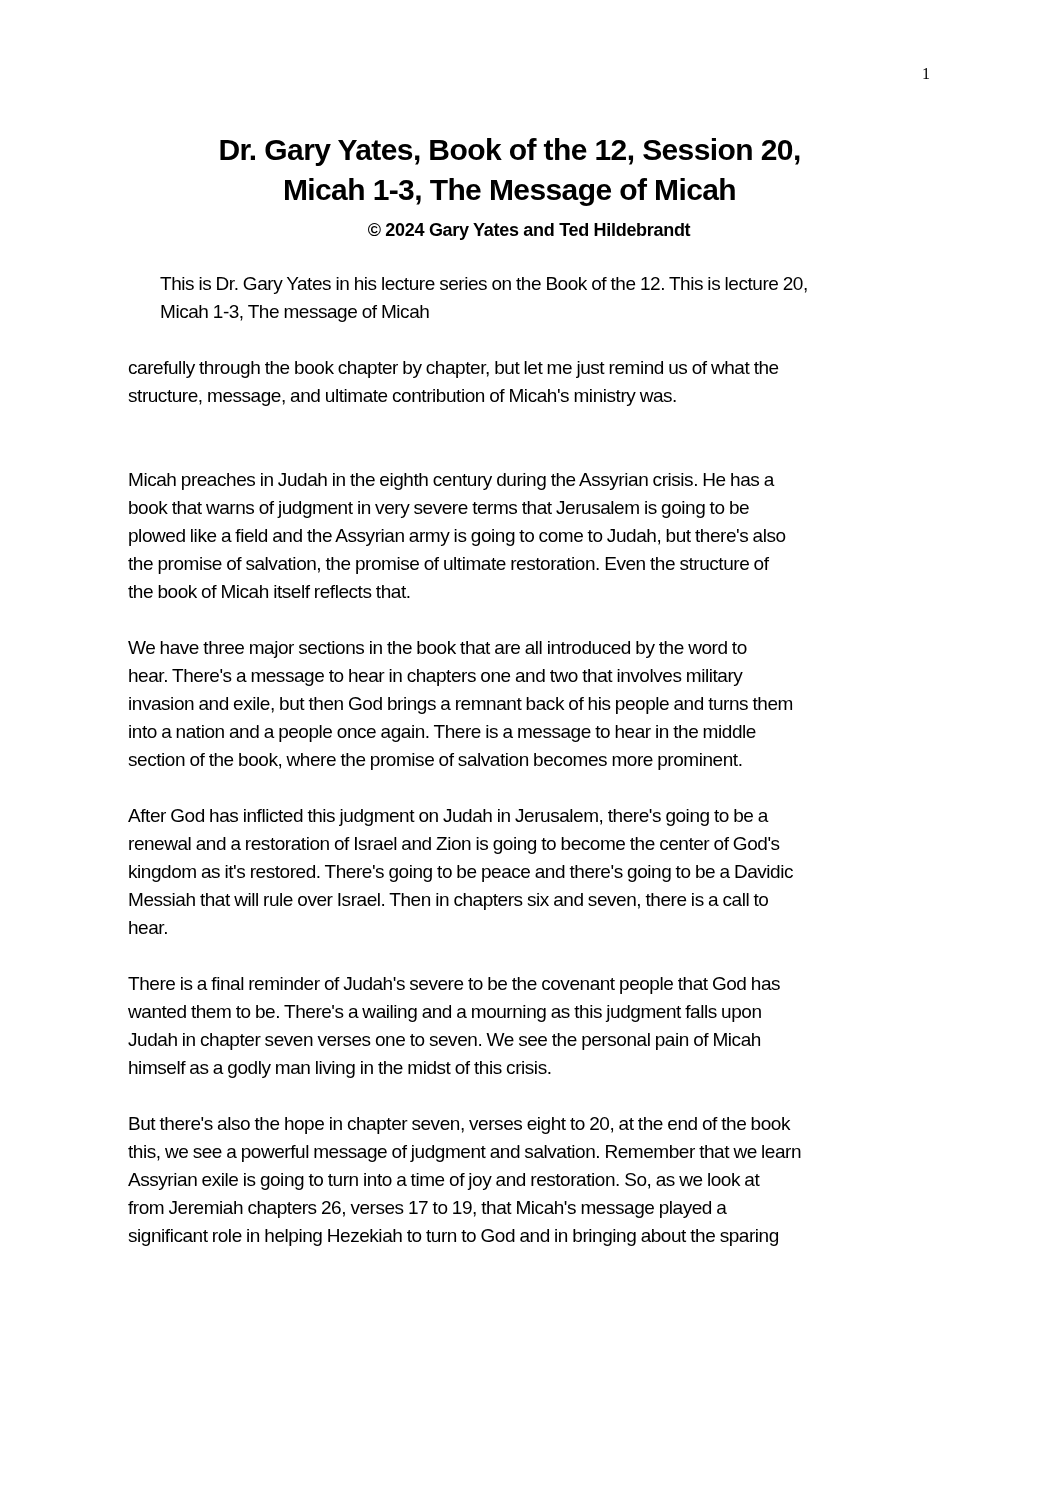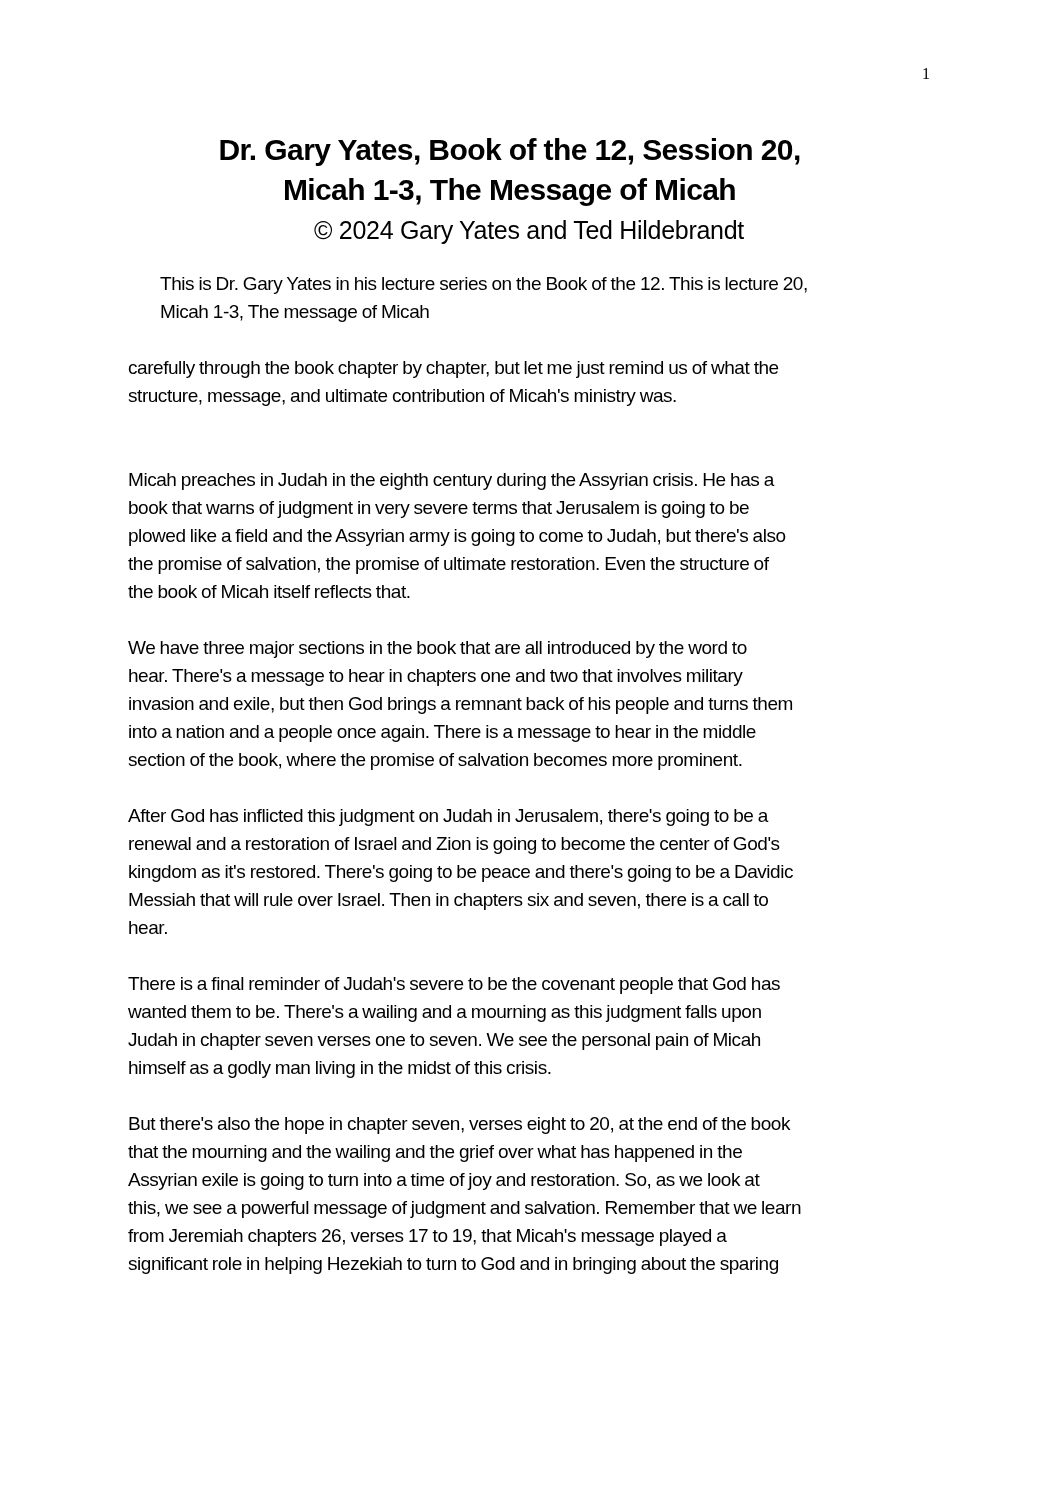--- a/index.html
+++ b/index.html
@@ -34,23 +34,24 @@
       line-height: 40px;
       letter-spacing: -0.6px;
     }
     .title .line { display: block; }
     .copyright {
       position: absolute;
       top: 218px;
       left: 0;
       width: 1058px;
       text-align: center;
-      font-size: 25px;
+      font-size: 18px;
       line-height: 24px;
       letter-spacing: -0.3px;
+      font-weight: bold;
     }
     .body-text {
       position: absolute;
       left: 128px;
       width: 810px;
       font-size: 19px;
       line-height: 28px;
       letter-spacing: -0.45px;
       word-spacing: -0.5px;
     }
@@ -116,20 +117,19 @@
 
   <div class="body-text" id="p5">
     <span class="line">There is a final reminder of Judah's severe to be the covenant people that God has</span>
     <span class="line">wanted them to be. There's a wailing and a mourning as this judgment falls upon</span>
     <span class="line">Judah in chapter seven verses one to seven.  We see the personal pain of Micah</span>
     <span class="line">himself as a godly man living in the midst of this crisis.</span>
   </div>
 
   <div class="body-text" id="p6">
     <span class="line">But there's also the hope in chapter seven, verses eight to 20, at the end of the book</span>
-    <span class="line">that the mourning and the wailing and the grief over what has happened in the</span>
+    <span class="line">this, we see a powerful message of judgment and salvation. Remember that we learn</span>
     <span class="line">Assyrian exile is going to turn into a time of joy and restoration. So, as we look at</span>
-    <span class="line">this, we see a powerful message of judgment and salvation. Remember that we learn</span>
     <span class="line">from Jeremiah chapters 26, verses 17 to 19, that Micah's message played a</span>
     <span class="line">significant role in helping Hezekiah to turn to God and in bringing about the sparing</span>
   </div>
 
 </div>
 
 </body></html>

